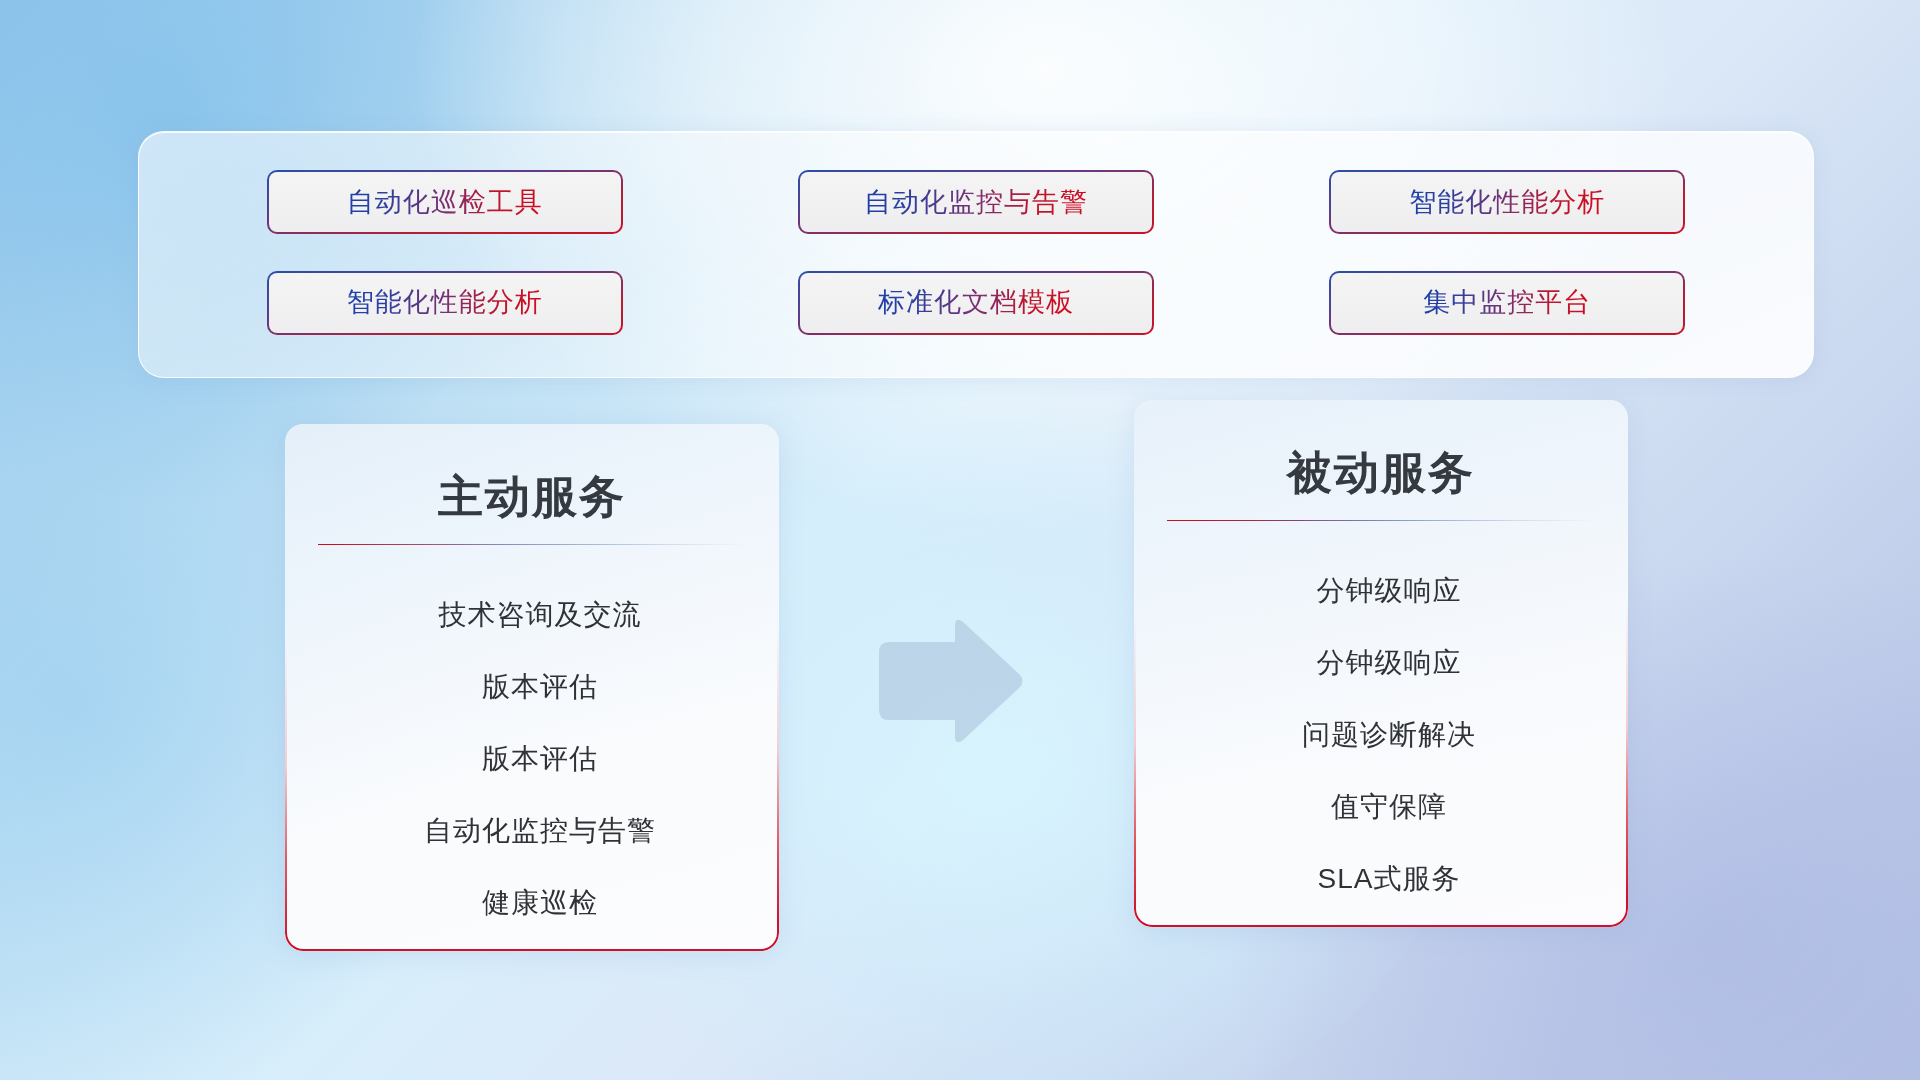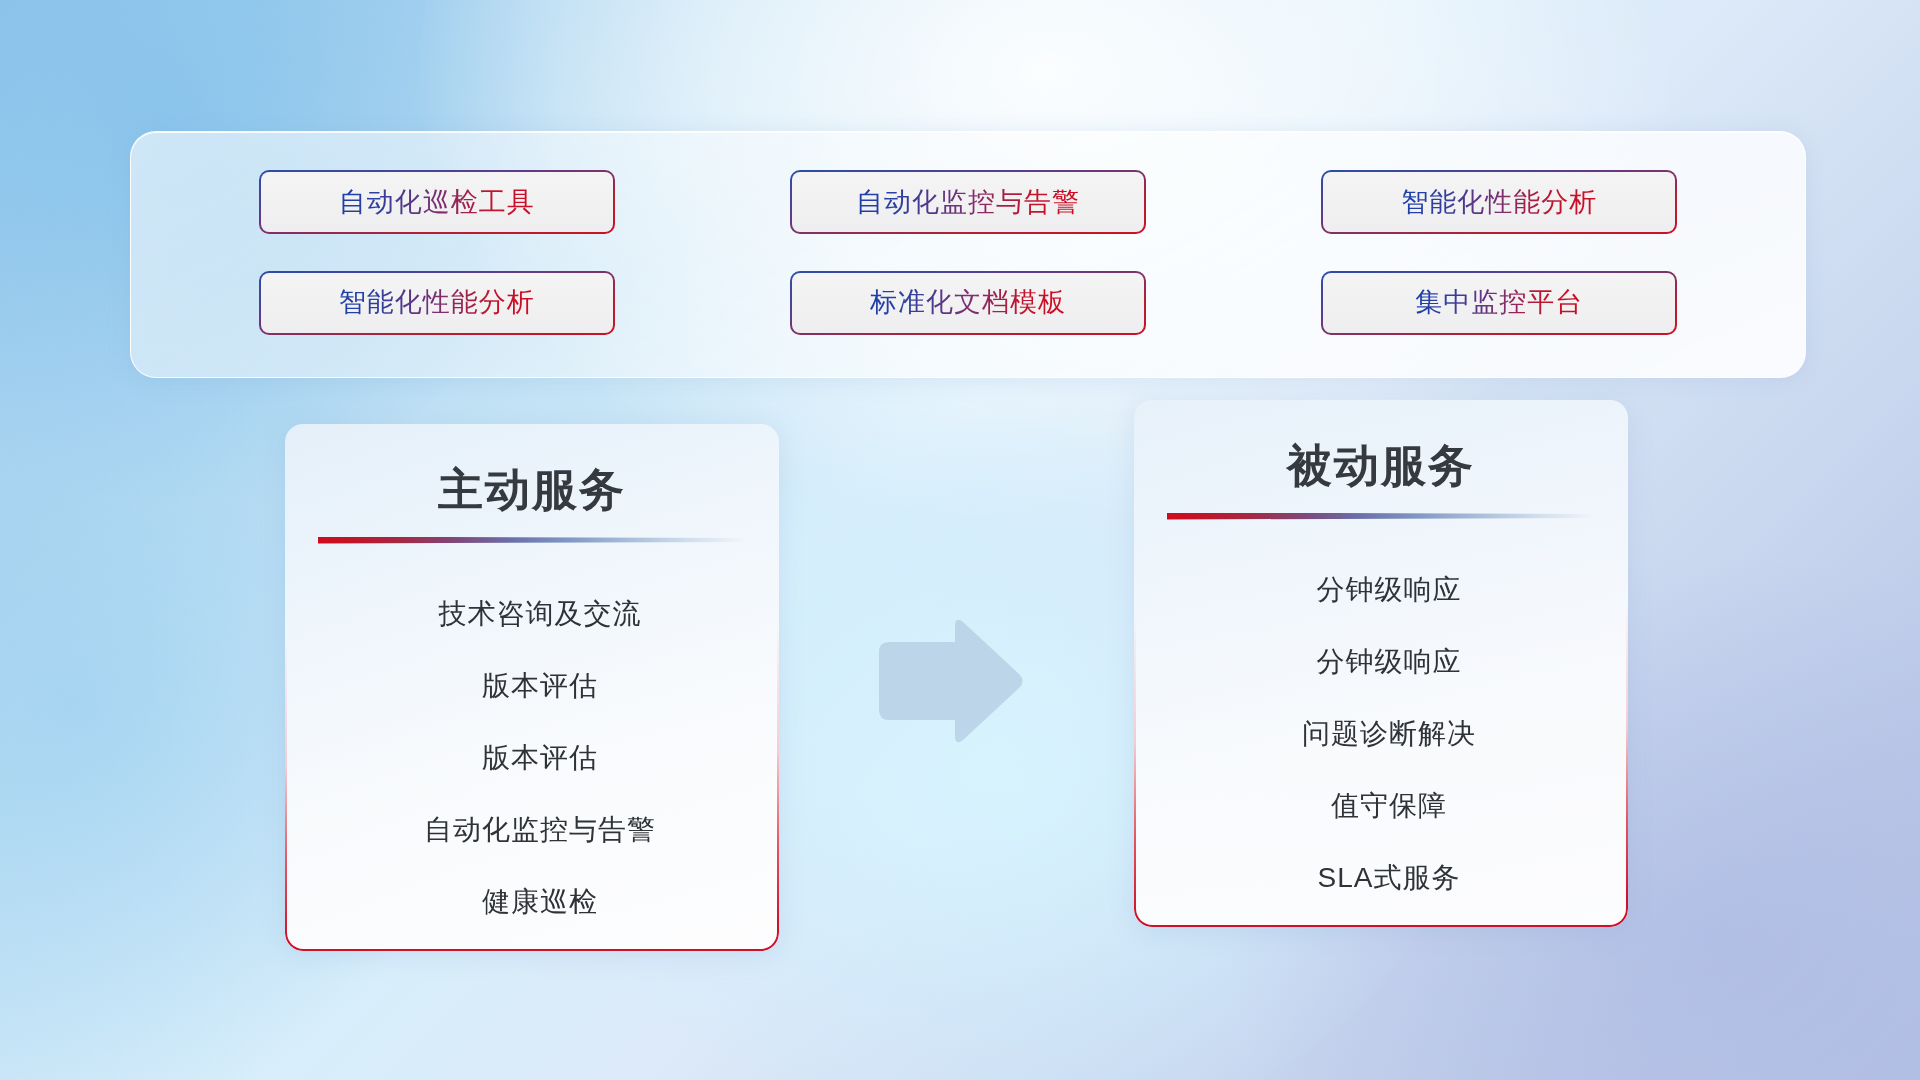--- a/index.html
+++ b/index.html
@@ -60,21 +60,21 @@
   }
   .glow-topleft {
     left: -220px; top: -260px;
     width: 780px; height: 760px;
     background: radial-gradient(ellipse at center, rgba(131,193,235,0.75) 0%, rgba(131,193,235,0) 72%);
   }
 
   
   #top-panel {
     position: absolute;
-    left: 130px;
+    left: 138px;
     top: 131px;
     width: 1676px;
     height: 247px;
     border-radius: 26px;
     background: linear-gradient(150deg, rgba(255,255,255,0.58) 0%, rgba(255,255,255,0.40) 35%, rgba(255,255,255,0.72) 70%, rgba(255,255,255,0.90) 100%);
     border: 1px solid rgba(255,255,255,0.85);
     box-shadow: 0 2px 22px rgba(120,160,205,0.18), inset 0 1px 0 rgba(255,255,255,0.9);
     box-sizing: border-box;
     display: grid;
     grid-template-columns: repeat(3, 1fr);
@@ -119,21 +119,21 @@
 
   
   .card {
     position: absolute;
     width: 494px;
     height: 527px;
     border-radius: 18px;
     box-sizing: border-box;
     background: linear-gradient(165deg, rgba(231,241,250,0.94) 0%, rgba(240,246,252,0.95) 28%, rgba(250,251,253,0.97) 62%, rgba(253,253,254,0.99) 100%);
     box-shadow: 0 4px 26px rgba(120,155,200,0.18);
-    padding: 5px;
+    padding: 12px;
   }
   .card::before {
     content: "";
     position: absolute;
     inset: 0;
     border-radius: 18px;
     padding: 1.6px;
     background: linear-gradient(178deg,
         rgba(255,255,255,0.0) 0%,
         rgba(255,255,255,0.0) 40%,

